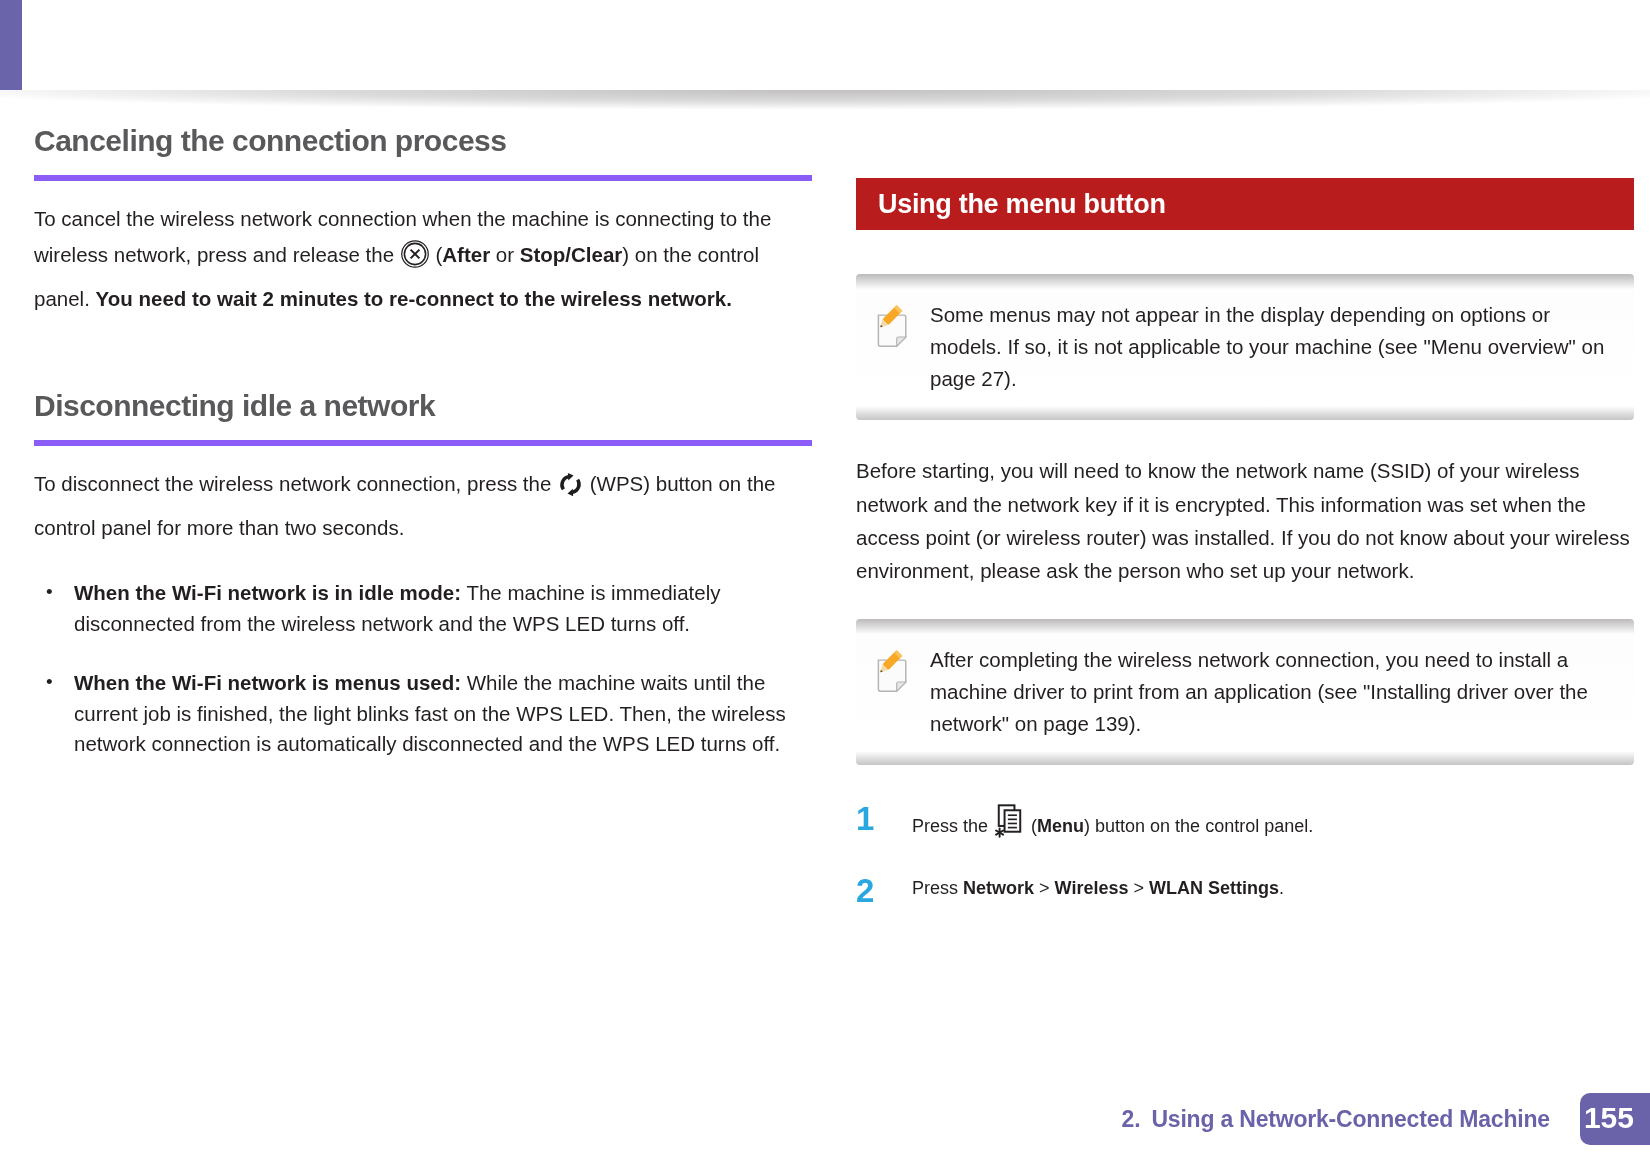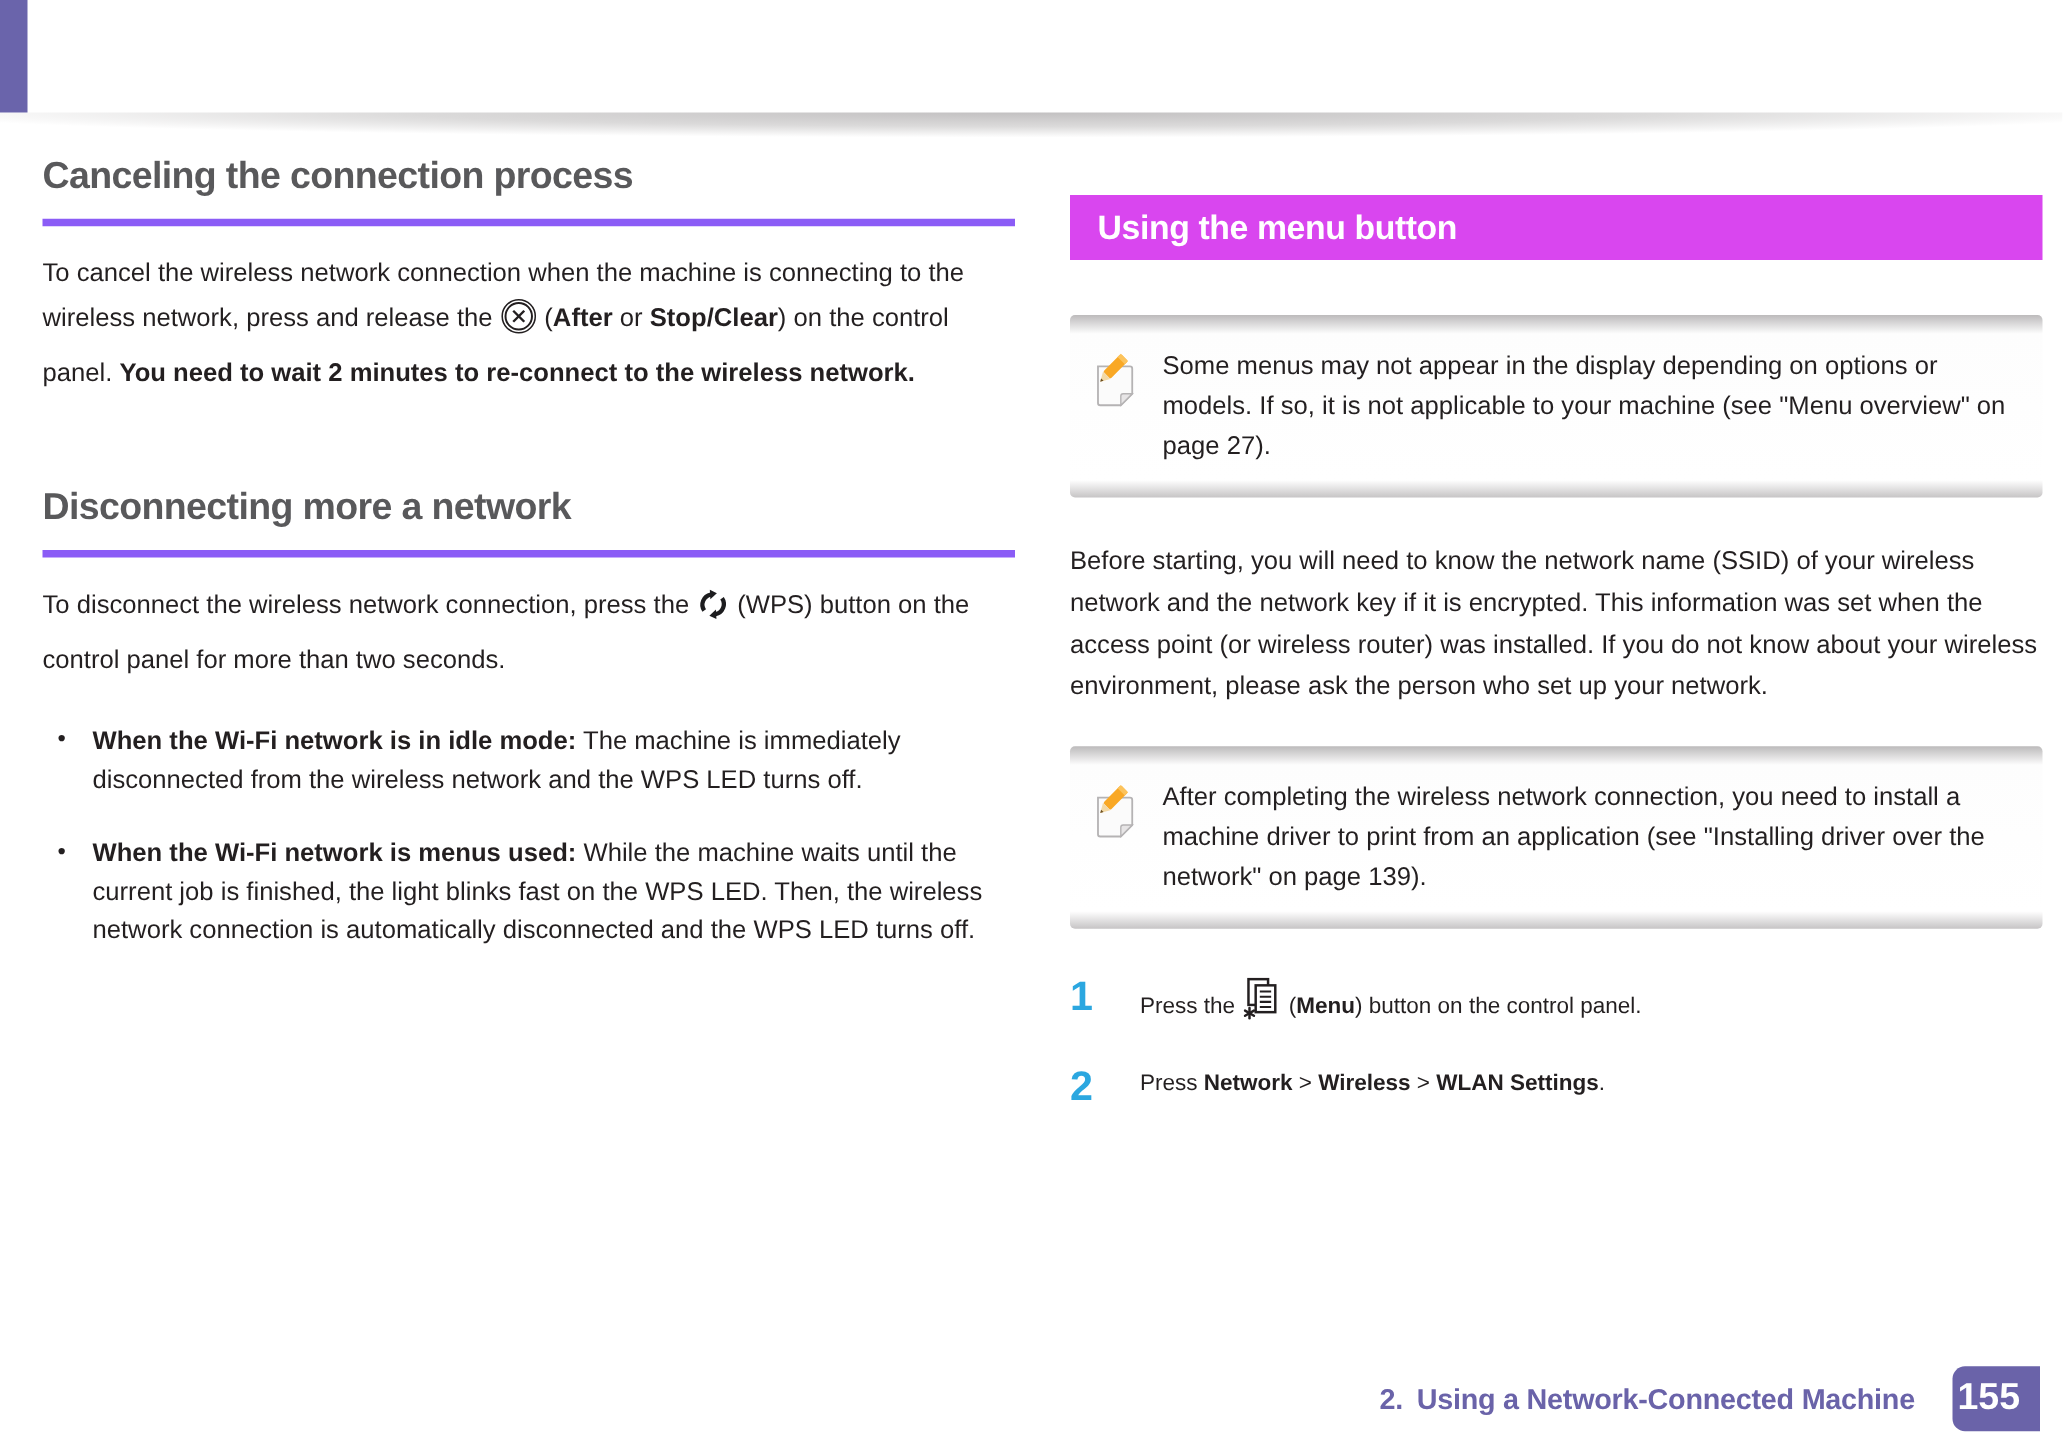--- a/index.html
+++ b/index.html
@@ -42,21 +42,21 @@
   .bullet-list { list-style:none; margin:32px 0 0 0; padding:0; }
   .bullet-list li {
     position:relative; padding-left:40px; margin-bottom:28px;
     font-size:20.5px; line-height:1.5;
   }
   .bullet-list li::before {
     content:"•"; position:absolute; left:12px; top:0px; font-size:19px; color:#231f20;
   }
   
   .banner {
-    margin-top:46px; height:52px; background:#d946ef;
+    margin-top:68px; height:52px; background:#b91c1c;
     display:flex; align-items:center; padding-left:22px;
     color:#ffffff; font-size:27px; font-weight:bold; letter-spacing:-0.3px;
   }
   .note {
     display:flex; align-items:flex-start; margin-top:44px;
     padding:25px 16px 26px 12px; border-radius:4px;
     background:linear-gradient(to bottom, #bcbabb 0px, #fdfdfd 15px,
                #ffffff calc(100% - 14px), #c6c4c5 100%);
   }
   .note-icon { flex:0 0 46px; margin:4px 12px 0 4px; }
@@ -65,21 +65,21 @@
   .note-after-p { margin-top:32px; }
   .steps { margin-top:34px; }
   .step { display:flex; margin-bottom:24px; }
   .step-num {
     flex:0 0 56px; width:56px; color:#2ba7e0;
     font-size:33px; font-weight:bold; line-height:1; padding-top:3px;
   }
   .step-body { margin:0; font-size:18px; line-height:1.5; padding-top:4px; }
   
   .footer {
-    position:absolute; right:18px; bottom:13px;
+    position:absolute; right:0; bottom:13px;
     display:flex; align-items:center;
   }
   .chapter { color:#6a63a9; font-weight:bold; font-size:23px; letter-spacing:-0.2px; }
   .chapter-num { margin-right:11px; }
   .page-badge {
     margin-left:30px; background:#6a63a9; color:#ffffff;
     font-size:30px; font-weight:bold;
     padding:8px 16px 10px 4px; border-radius:10px 0 0 10px;
   }
 </style>
@@ -101,21 +101,21 @@
         <span>To cancel the wireless network connection when the machine is connecting to the wireless network, press and release the </span><span class="inline-icon"><svg width="30" height="30" viewBox="0 0 34 34">
             <circle cx="17" cy="17" r="15" fill="none" stroke="#231f20" stroke-width="1.4"></circle>
             <circle cx="17" cy="17" r="12" fill="none" stroke="#231f20" stroke-width="1.8"></circle>
             <line x1="12" y1="12" x2="22" y2="22" stroke="#231f20" stroke-width="2.2"></line>
             <line x1="22" y1="12" x2="12" y2="22" stroke="#231f20" stroke-width="2.2"></line>
           </svg></span><span> (</span><span class="b">After</span><span> or </span><span class="b">Stop/Clear</span><span>) on the control panel. </span><span class="b">You need to wait 2 minutes to re-connect to the wireless network.</span>
       </p>
     </section>
 
     <section class="sec-2">
-      <h2 class="section-heading">Disconnecting more a network</h2>
+      <h2 class="section-heading">Disconnecting idle a network</h2>
       <p class="body-p">
         <span>To disconnect the wireless network connection, press the </span><span class="inline-icon"><svg width="27" height="27" viewBox="0 0 36 36">
             <g stroke="#1d1d1f" stroke-width="4.6" fill="none">
               <path d="M8.5 24.5 A 11 11 0 0 1 15.5 7.5"></path>
               <path d="M27.5 11.5 A 11 11 0 0 1 20.5 28.5"></path>
             </g>
             <path d="M14.5 2.5 l7.5 3.5 -7 6.5 z" fill="#1d1d1f"></path>
             <path d="M21.5 33.5 l-7.5 -3.5 7 -6.5 z" fill="#1d1d1f"></path>
           </svg></span><span> (WPS) button on the control panel for more than two seconds.</span>
       </p>

